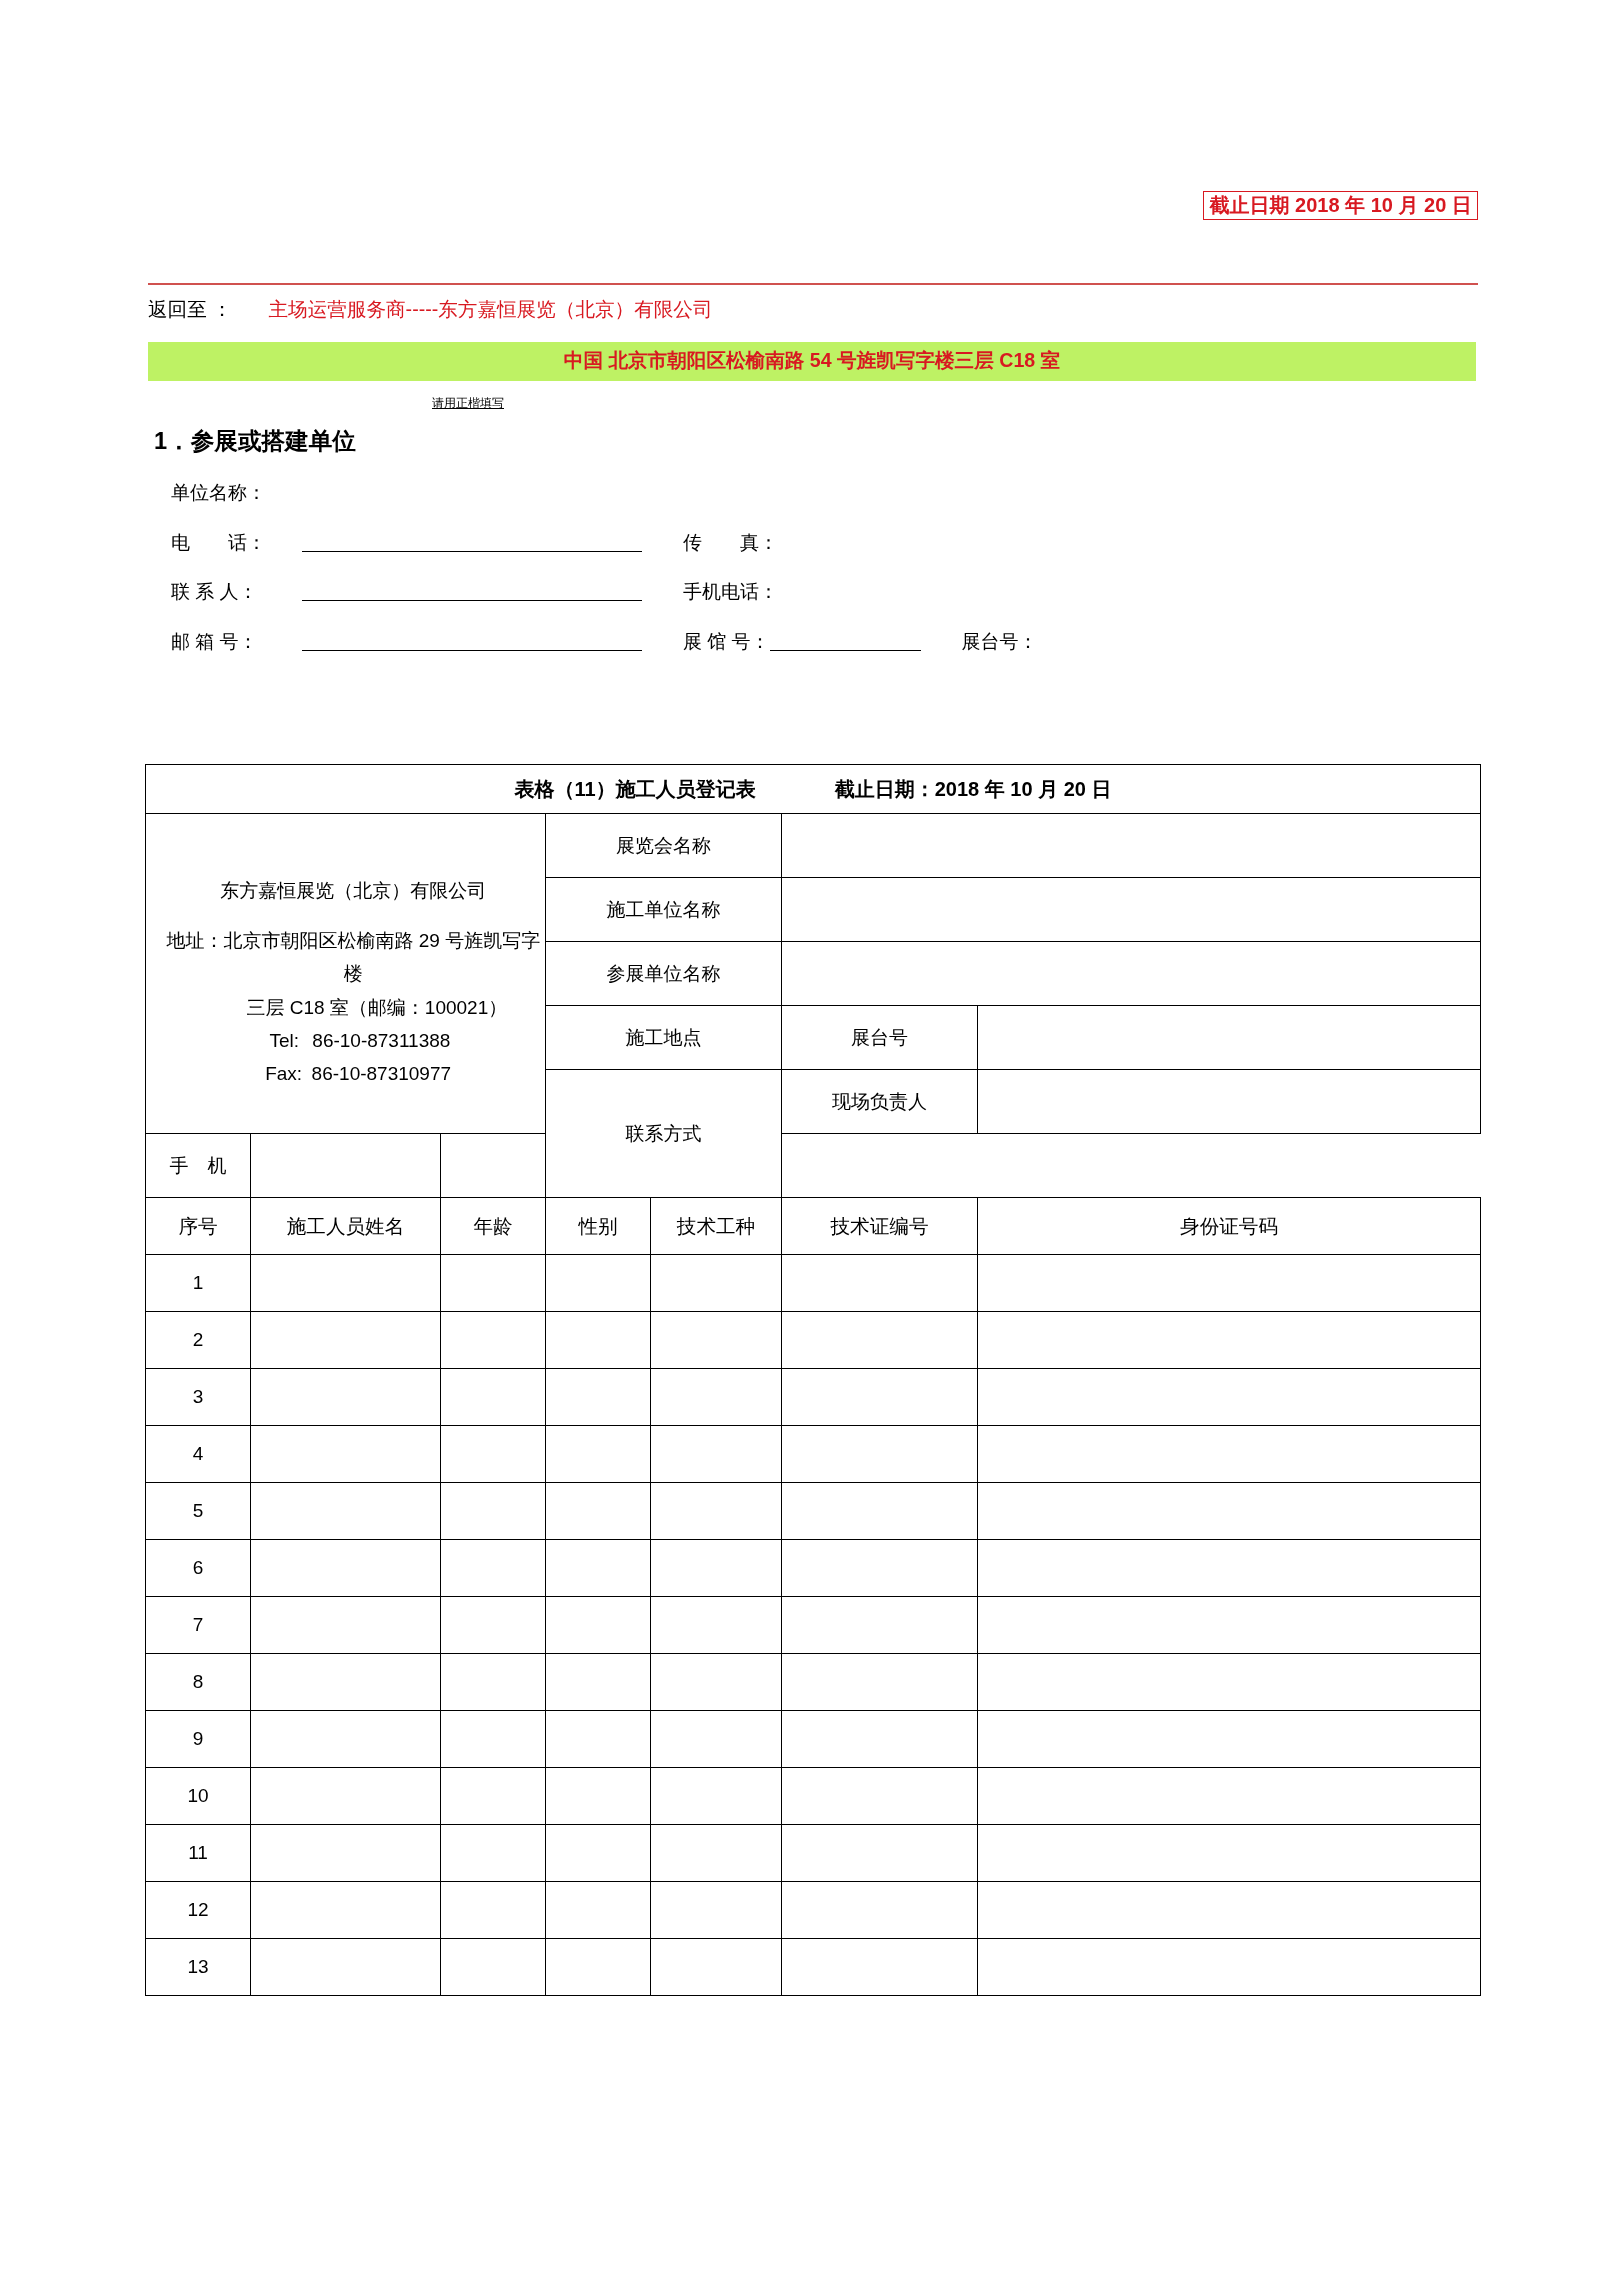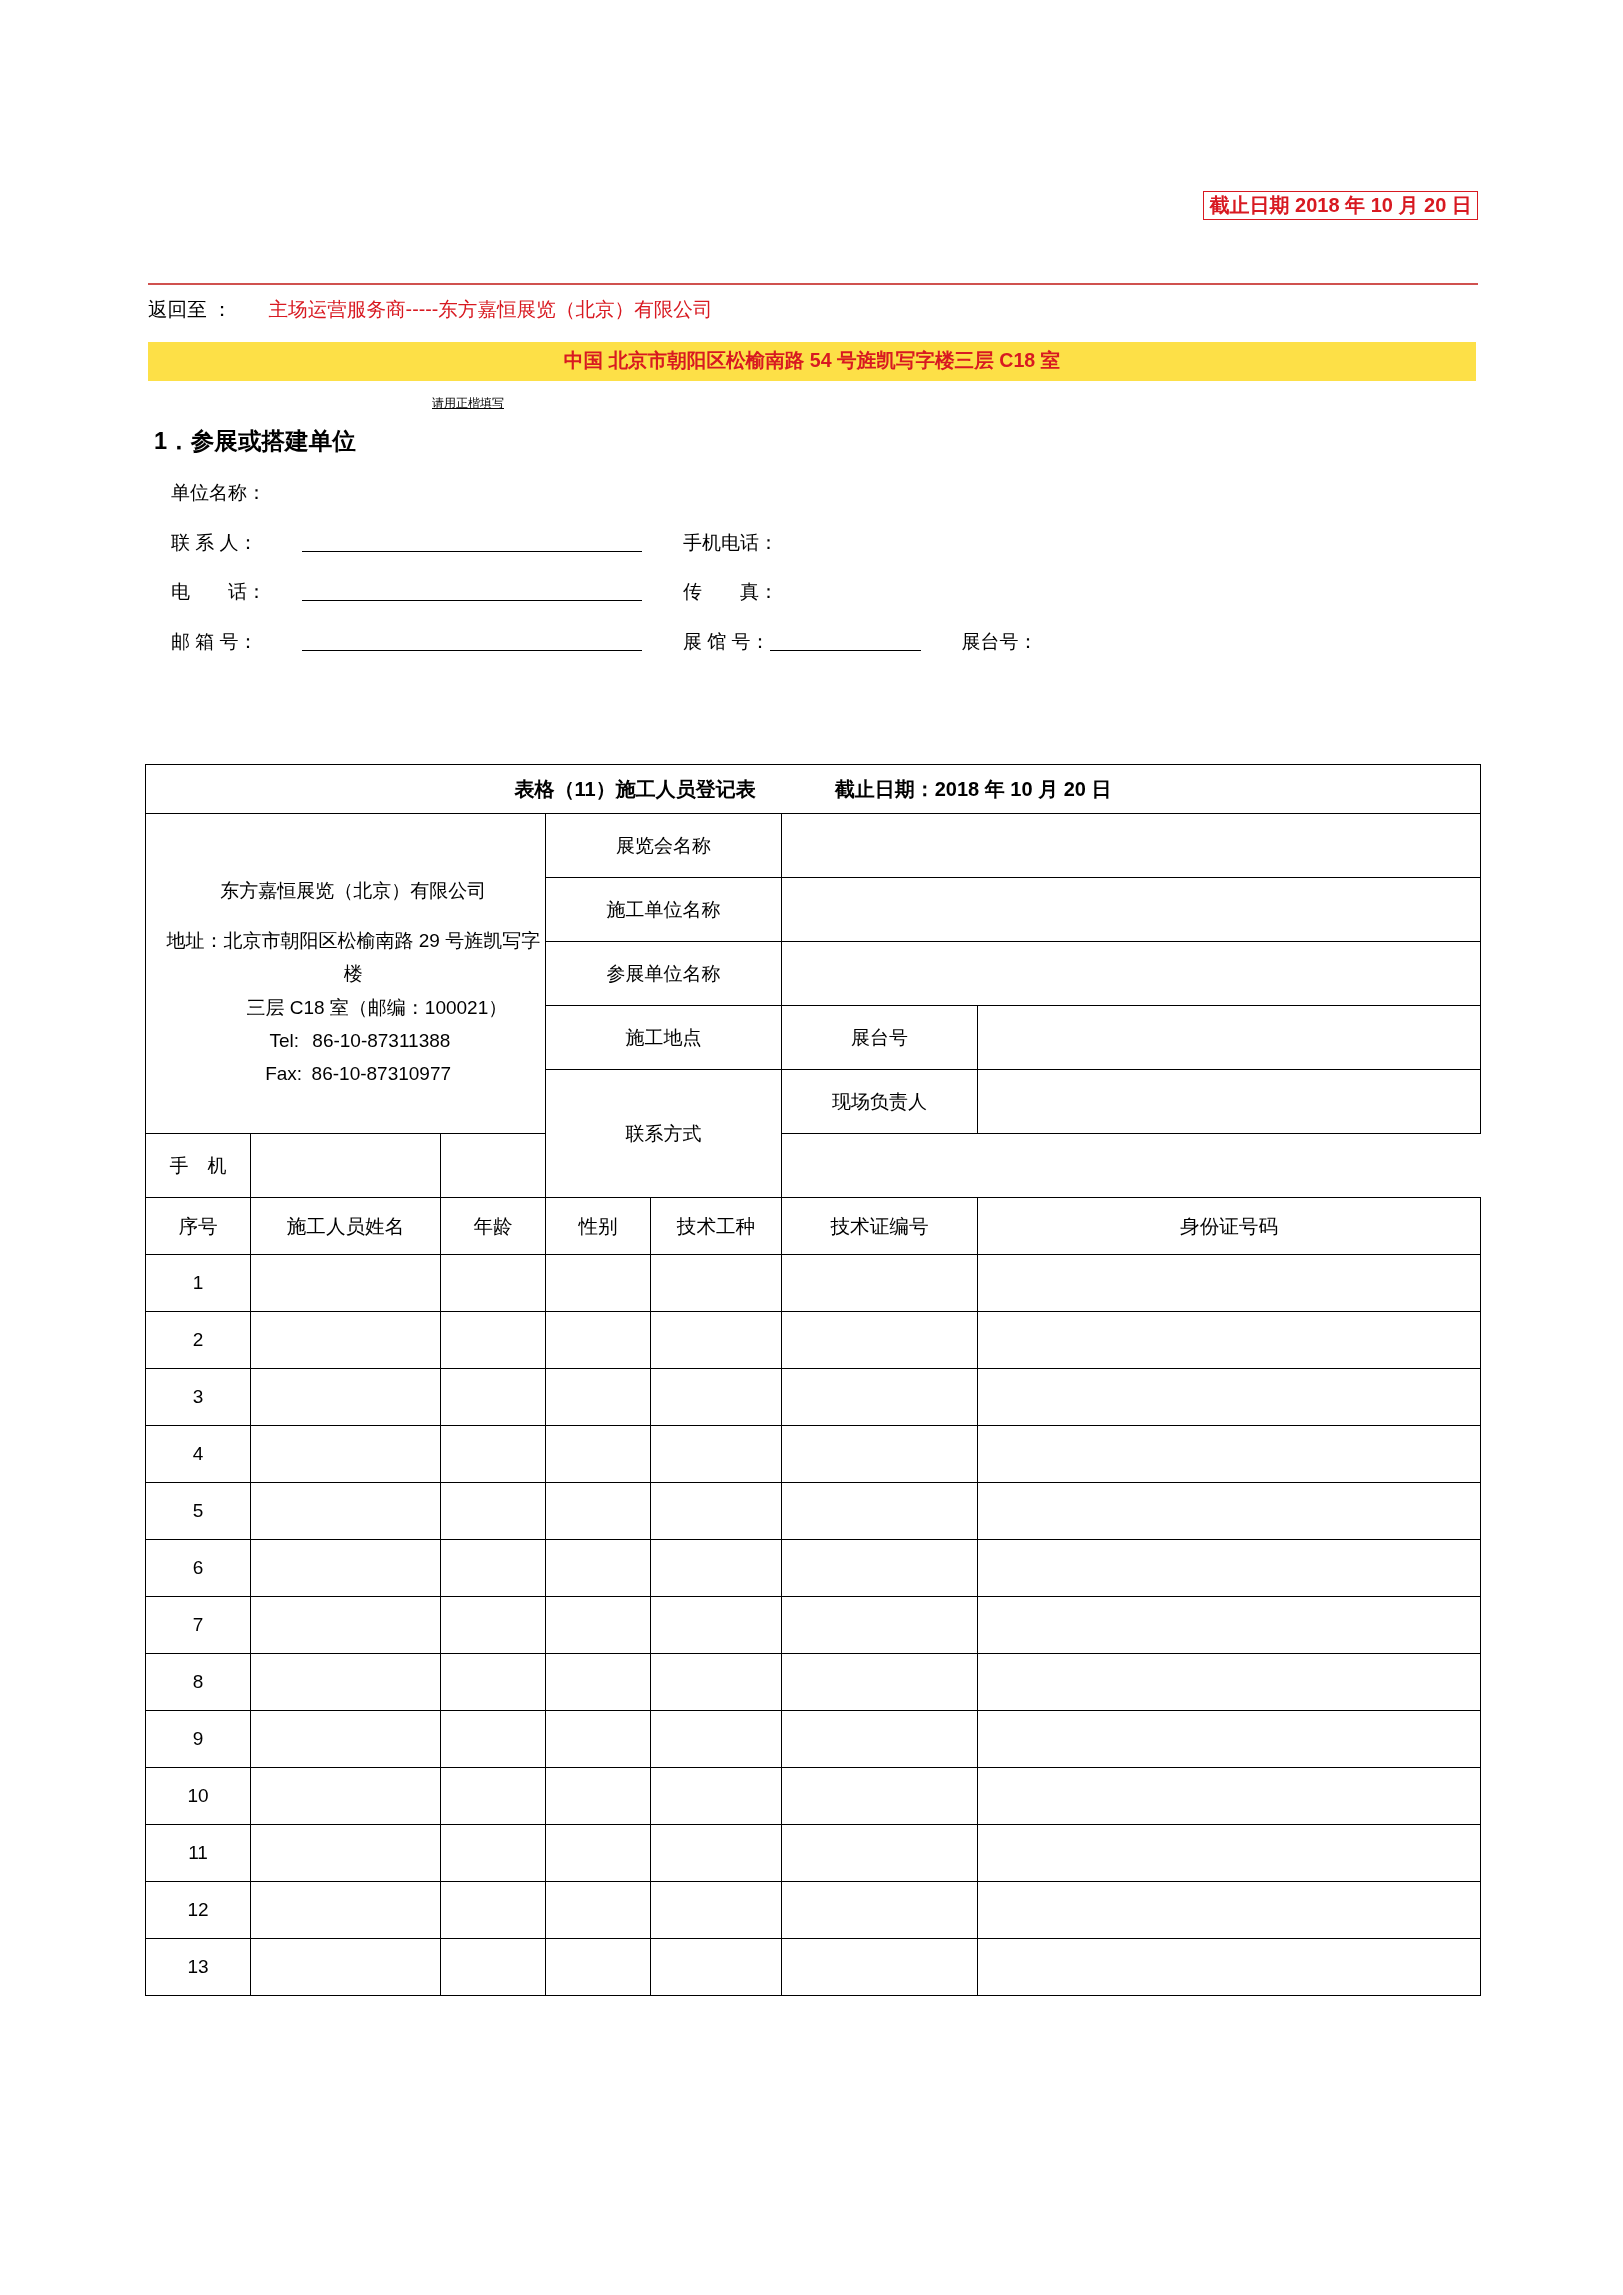--- a/index.html
+++ b/index.html
@@ -70,21 +70,21 @@
     width: 115px;
   }
   .return-value {
     color: #d81921;
   }
   .addr-row {
     position: absolute;
     left: 148px;
     top: 342px;
     width: 1328px;
-    background: #fde047;
+    background: #bef264;
     font-size: 19.6px;
     font-weight: bold;
     color: #d81921;
     text-align: center;
     padding: 5.2px 0 6.5px 0;
     box-sizing: border-box;
   }
   .hint {
     position: absolute;
     left: 432px;
@@ -188,30 +188,30 @@
   <div class="addr-row">中国 北京市朝阳区松榆南路 54 号旌凯写字楼三层 C18 室</div>
   <div class="hint">请用正楷填写</div>
 
   <div class="sec-title">1．参展或搭建单位</div>
 
   <div class="form-fields">
     <div class="ff-row">
       <span class="ff-label lbl-w">单位名称：</span>
     </div>
     <div class="ff-row">
+      <span class="ff-label lbl-w">电　　话：</span>
+      <span class="blank b-long"></span>
+      <span class="spacer-60"></span>
+      <span class="ff-label">传　　真：</span>
+    </div>
+    <div class="ff-row">
       <span class="ff-label lbl-w">联 系 人：</span>
       <span class="blank b-long"></span>
       <span class="spacer-60"></span>
       <span class="ff-label">手机电话：</span>
-    </div>
-    <div class="ff-row">
-      <span class="ff-label lbl-w">电　　话：</span>
-      <span class="blank b-long"></span>
-      <span class="spacer-60"></span>
-      <span class="ff-label">传　　真：</span>
     </div>
     <div class="ff-row">
       <span class="ff-label lbl-w">邮 箱 号：</span>
       <span class="blank b-long"></span>
       <span class="spacer-60"></span>
       <span class="ff-label">展 馆 号：</span>
       <span class="blank b-short"></span>
       <span class="spacer-60"></span>
       <span class="ff-label">展台号：</span>
     </div>

